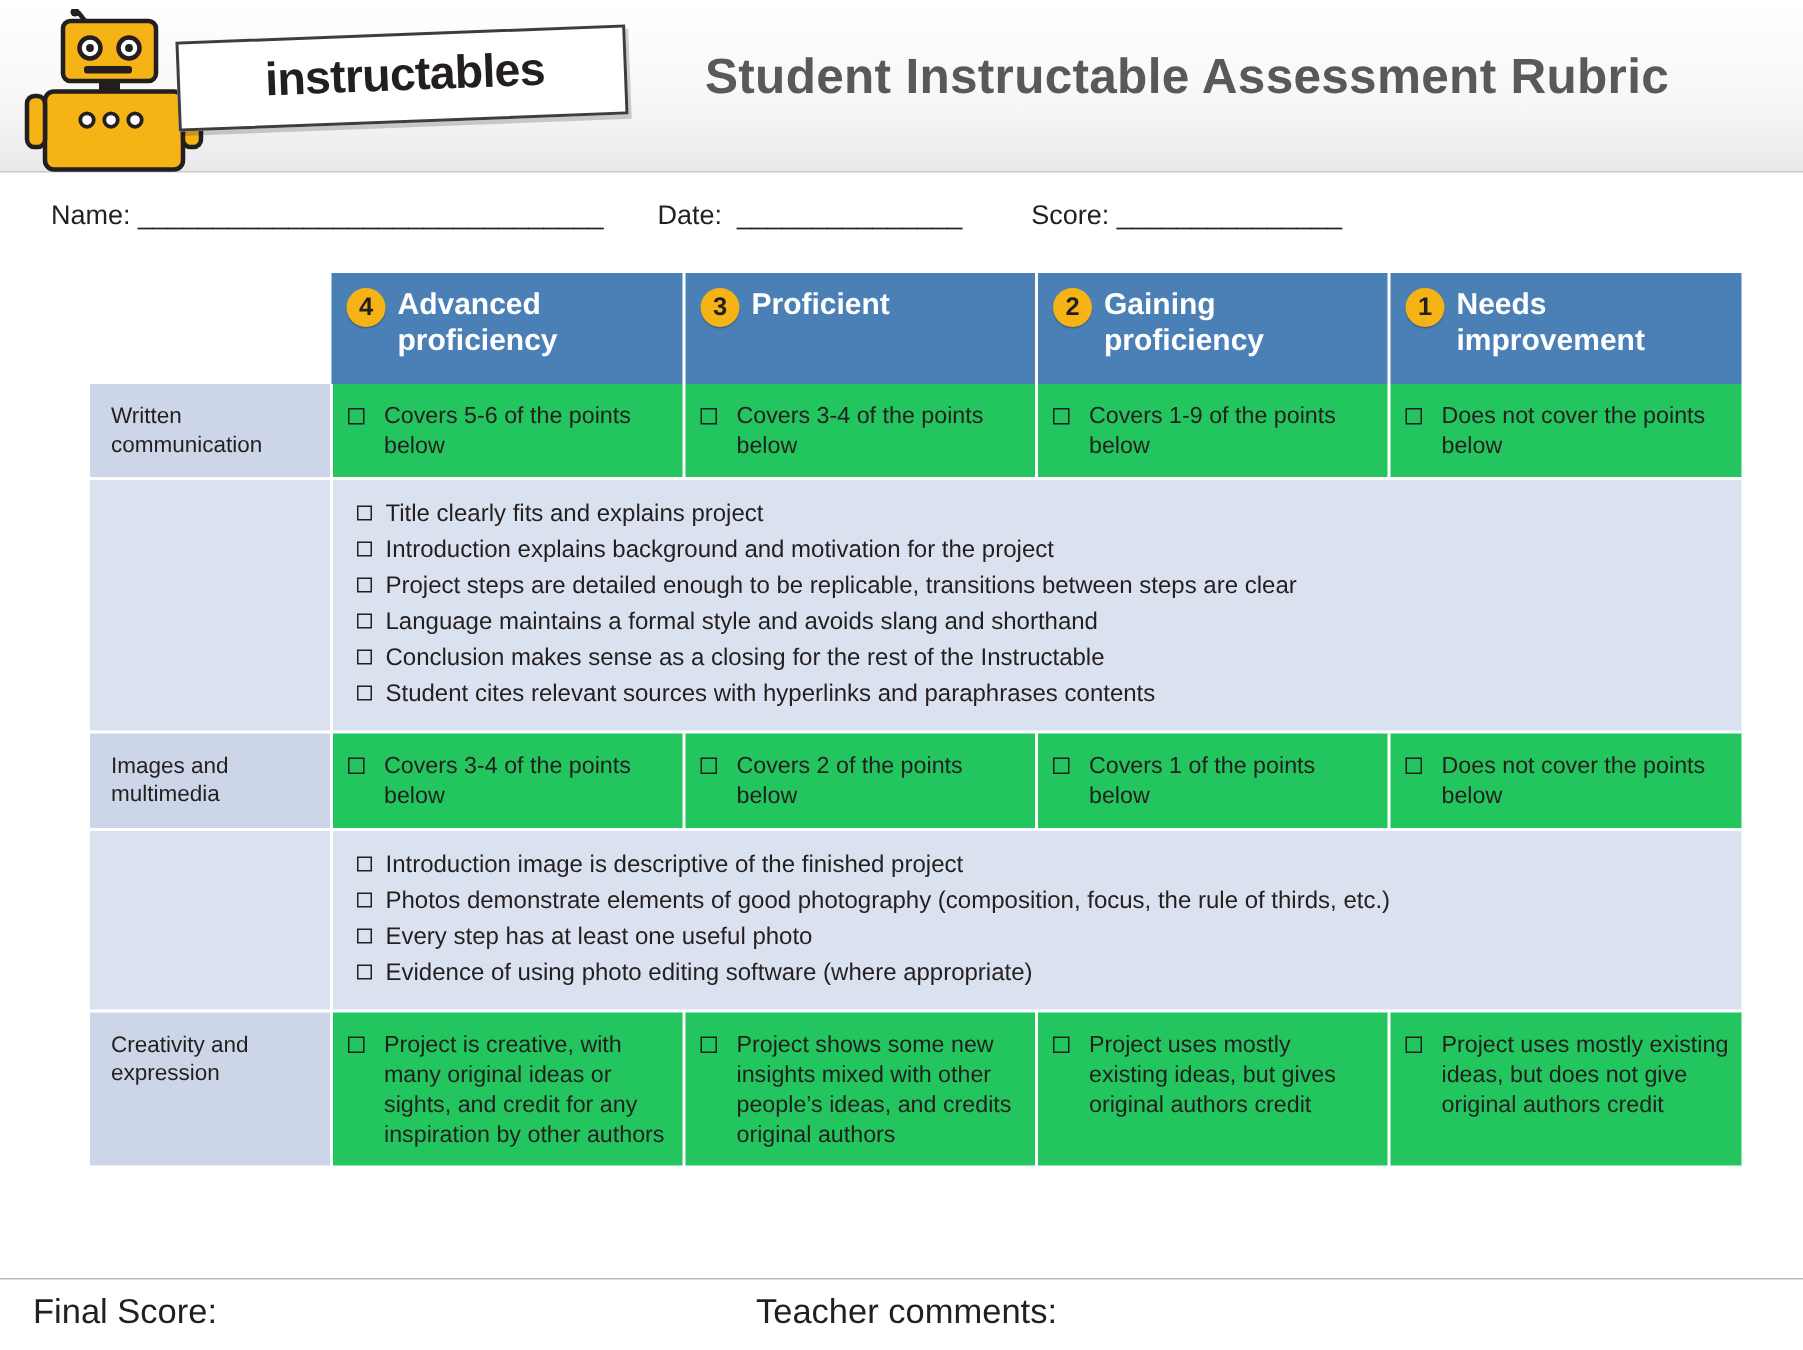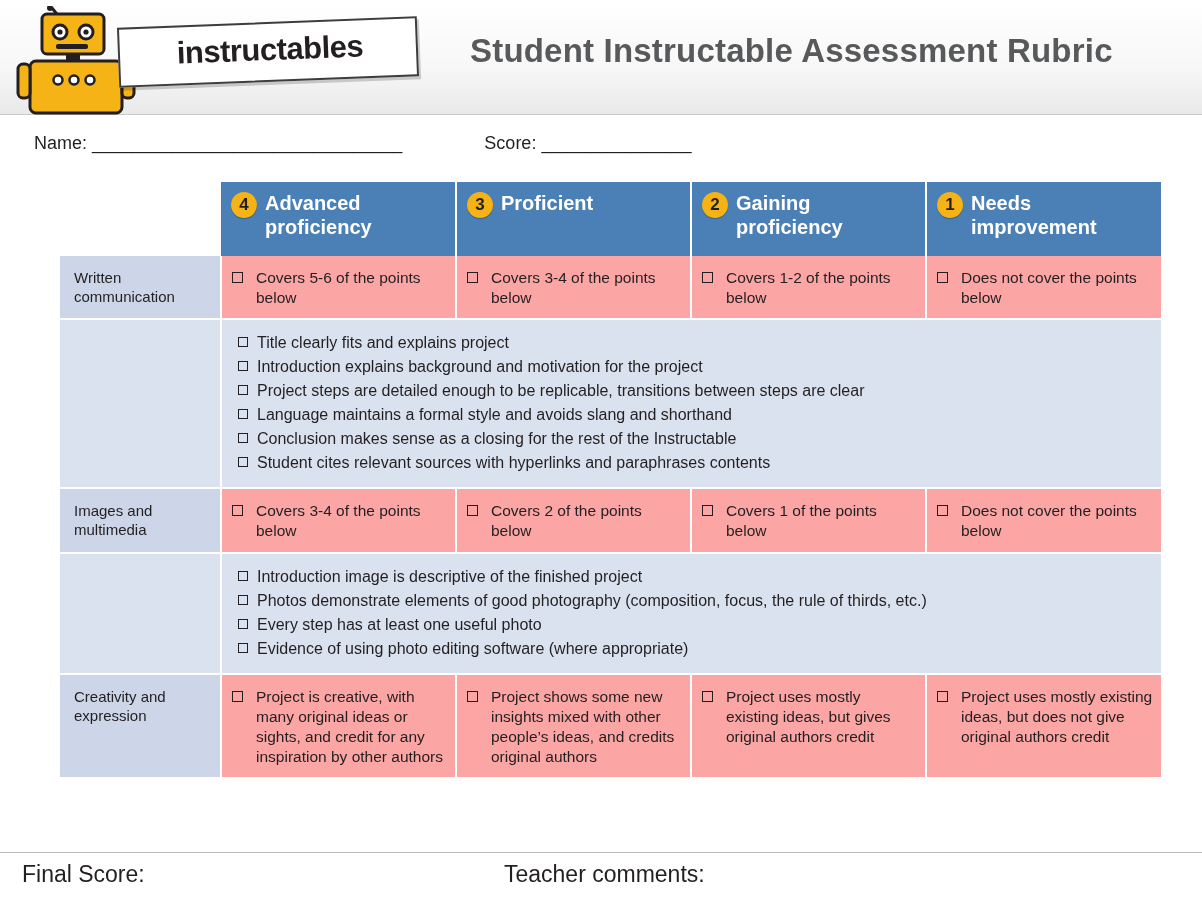--- a/index.html
+++ b/index.html
@@ -119,21 +119,21 @@
   .crit-cell {
     background: #ccd6e8;
     padding: 12px 8px 10px 14px;
     font-size: 15px;
     line-height: 1.28;
     color: #231f20;
     border-bottom: 2px solid #ffffff;
     border-right: 2px solid #ffffff;
   }
   .lvl-cell {
-    background: #fca5a5;
+    background: #22c55e;
     padding: 12px 8px 10px 10px;
     font-size: 15.5px;
     line-height: 1.3;
     color: #231f20;
     border-bottom: 2px solid #ffffff;
     border-right: 2px solid #ffffff;
   }
   .lvl-cell:last-child { border-right: none; }
   .lvl-inner { display: flex; align-items: flex-start; }
   .cb {
@@ -223,20 +223,21 @@
       </svg>
       <div class="logo-plate"></div>
       <div class="logo-text">instructables</div>
     </div>
     <div class="header-title">Student Instructable Assessment Rubric</div>
   </div>
 
   <div class="name-row">
     <span class="field">Name: _______________________________</span>
     <span class="gap-1"></span>
+    <span class="field">Date:  _______________</span>
     <span class="gap-2"></span>
     <span class="field">Score: _______________</span>
   </div>
 
   <table class="rubric">
     <colgroup>
       <col class="c0">
         <col class="c1">
         <col class="c2">
         <col class="c3">
@@ -282,21 +283,21 @@
         </td>
         <td class="lvl-cell">
           <div class="lvl-inner">
               <span class="cb"></span>
               <span class="lvl-text">Covers 3-4 of the points below</span>
             </div>
         </td>
         <td class="lvl-cell">
           <div class="lvl-inner">
               <span class="cb"></span>
-              <span class="lvl-text">Covers 1-2 of the points below</span>
+              <span class="lvl-text">Covers 1-9 of the points below</span>
             </div>
         </td>
         <td class="lvl-cell">
           <div class="lvl-inner">
               <span class="cb"></span>
               <span class="lvl-text">Does not cover the points below</span>
             </div>
         </td>
       </tr>
 

